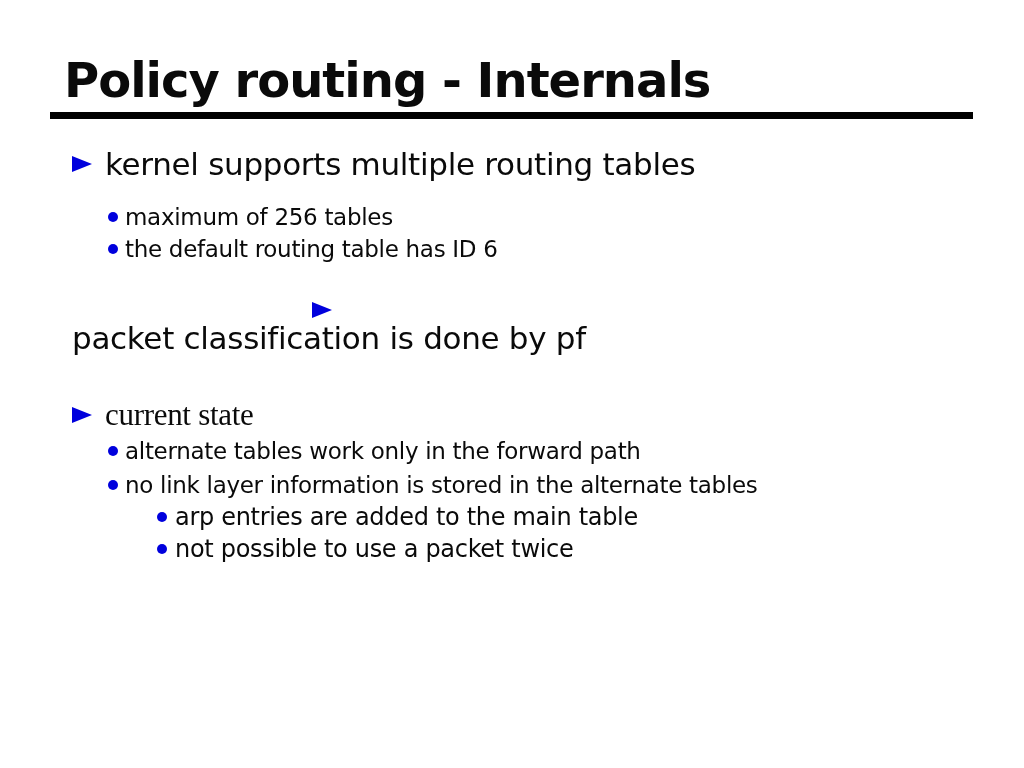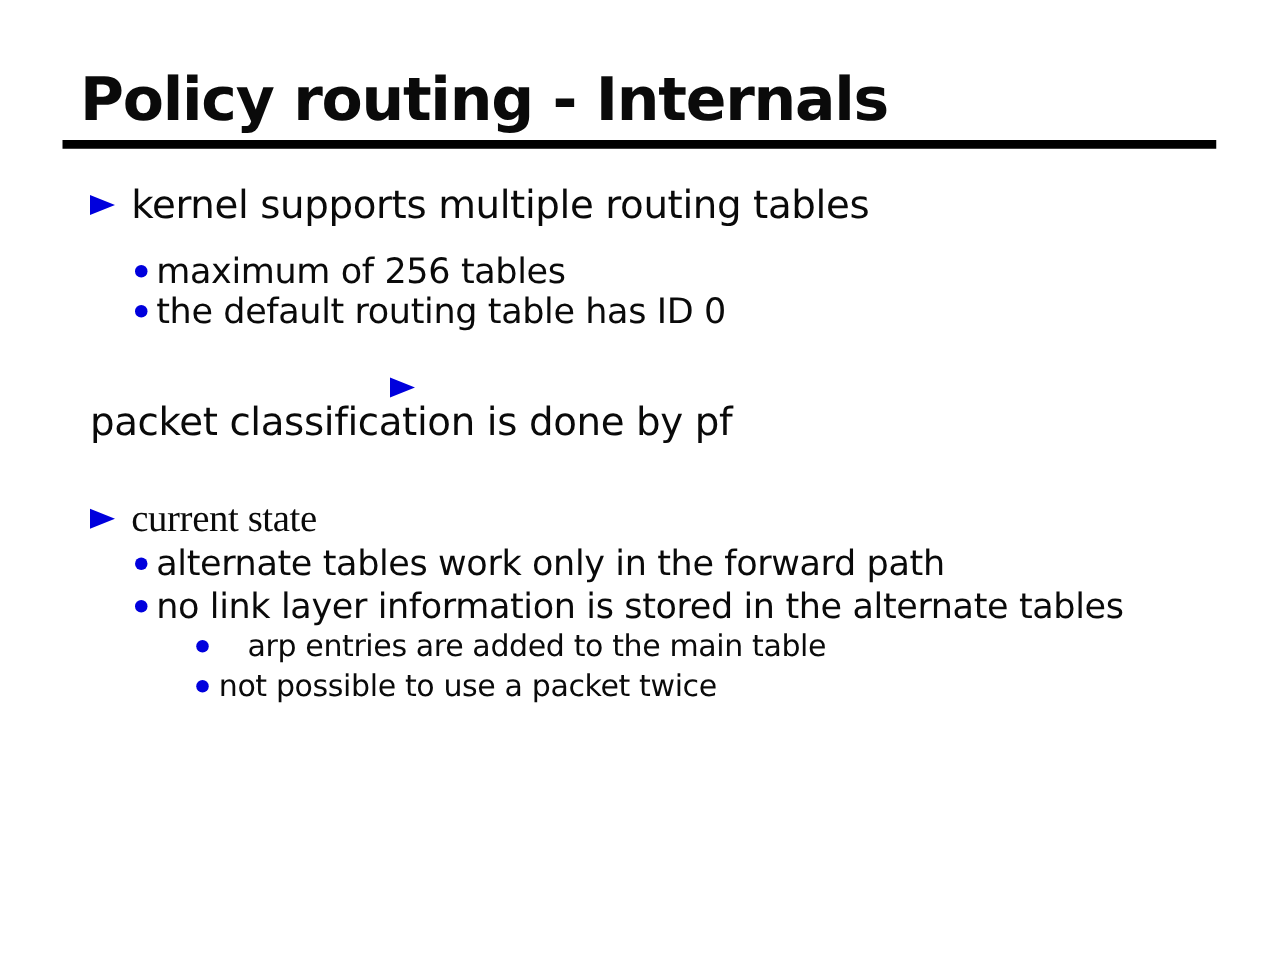--- a/index.html
+++ b/index.html
@@ -46,41 +46,41 @@
   }
   .lvl1 {
     left: 72px;
     font-size: 31px;
     line-height: 40px;
     height: 40px;
     letter-spacing: -0.3px;
   }
   .lvl2 {
     left: 108px;
-    font-size: 28px;
+    font-size: 23px;
     line-height: 30px;
     height: 30px;
     letter-spacing: -0.3px;
   }
   .lvl3 {
     left: 157px;
     font-size: 24px;
     line-height: 30px;
     height: 30px;
     letter-spacing: -0.3px;
   }
 
   .r1 { top: 144px; }
   .r2 { top: 202px; }
   .r3 { top: 234px; }
   .r4 { top: 302px; flex-direction: column; }
   .r5 { top: 395px; font-family: Liberation Serif, serif; }
   .r6 { top: 436px; }
   .r7 { top: 470px; }
-  .r8 { top: 502px; gap: 23px; }
+  .r8 { top: 502px; }
   .r9 { top: 534px; }
 
   
   .tri {
     width: 0;
     height: 0;
     border-left: 20px solid #0000dd;
     border-top: 8px solid transparent;
     border-bottom: 8px solid transparent;
     margin-right: 13px;
@@ -111,21 +111,21 @@
     <span class="btxt">kernel supports multiple routing tables</span>
   </div>
 
   <div class="row lvl2 r2">
     <span class="dot"></span>
     <span class="btxt">maximum of 256 tables</span>
   </div>
 
   <div class="row lvl2 r3">
     <span class="dot"></span>
-    <span class="btxt">the default routing table has ID 0</span>
+    <span class="btxt">the default routing table has ID 6</span>
   </div>
 
   <div class="row lvl1 r4">
     <span class="tri"></span>
     <span class="btxt">packet classification is done by pf</span>
   </div>
 
   <div class="row lvl1 r5">
     <span class="tri"></span>
     <span class="btxt">current state</span>

